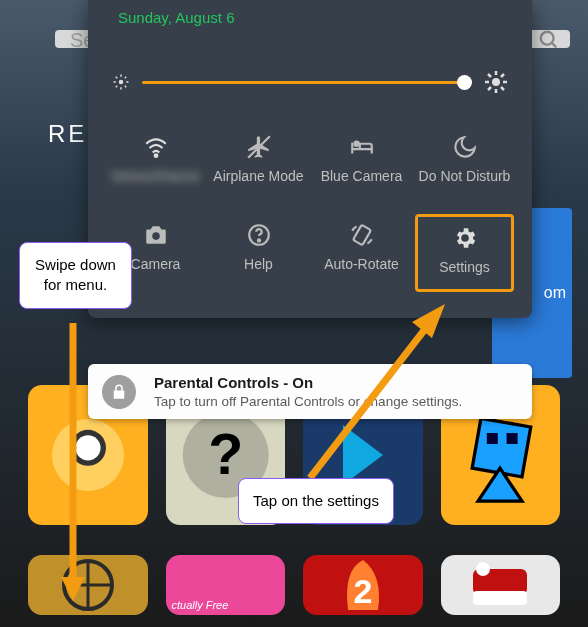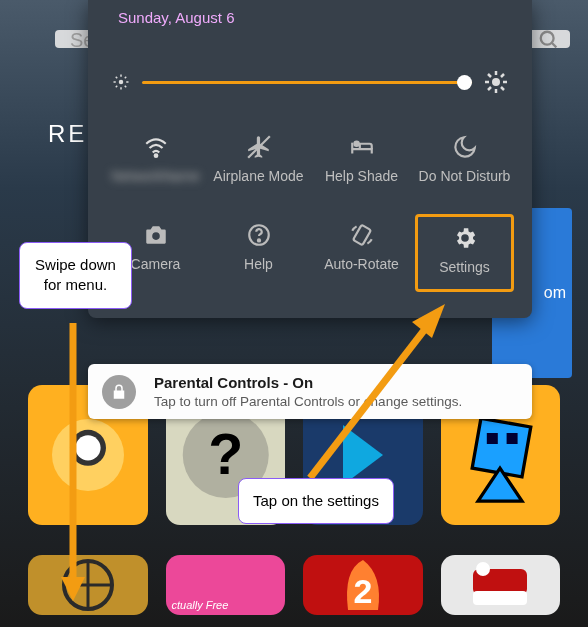--- a/index.html
+++ b/index.html
@@ -33,21 +33,21 @@
   .row2 { height:60px; }
 
   
   .panel {
     position:absolute; top:0; left:88px; width:444px;
     background:#37404a; border-radius:0 0 8px 8px;
     box-shadow:0 4px 20px rgba(0,0,0,.5);
     padding:0 18px 26px 18px; z-index:5;
   }
   .panel-date {
-    color:#f0abfc; font-size:15px; padding:9px 0 14px 12px;
+    color:#22c55e; font-size:15px; padding:9px 0 14px 12px;
   }
   .brightness {
     display:flex; align-items:center; gap:12px; padding:30px 6px 18px 6px;
   }
   .brightness svg { flex-shrink:0; }
   .slider-track {
     flex:1; height:3px; background:#f39c12; position:relative; border-radius:2px;
   }
   .slider-thumb {
     position:absolute; right:0; top:-6px; width:15px; height:15px;
@@ -212,21 +212,21 @@
         </svg>
       <span class="qi-label">Airplane Mode</span>
     </div>
     <div class="qs-item">
       <svg viewBox="0 0 24 24" fill="none" stroke="#bbb" stroke-width="2">
           <path d="M3 18V8"></path>
           <path d="M3 14h18v4"></path>
           <path d="M7 11a2 2 0 1 0 0-4 2 2 0 0 0 0 4z" fill="#bbb"></path>
           <path d="M10 14V9h9a2 2 0 0 1 2 2v3"></path>
         </svg>
-      <span class="qi-label">Help Shade</span>
+      <span class="qi-label">Blue Camera</span>
     </div>
     <div class="qs-item">
       <svg viewBox="0 0 24 24" fill="none" stroke="#bbb" stroke-width="2">
           <path d="M21 13A9 9 0 1 1 11 3a7 7 0 0 0 10 10z"></path>
         </svg>
       <span class="qi-label">Do Not Disturb</span>
     </div>
 
     <div class="qs-item">
       <svg viewBox="0 0 24 24" fill="#bbb">

